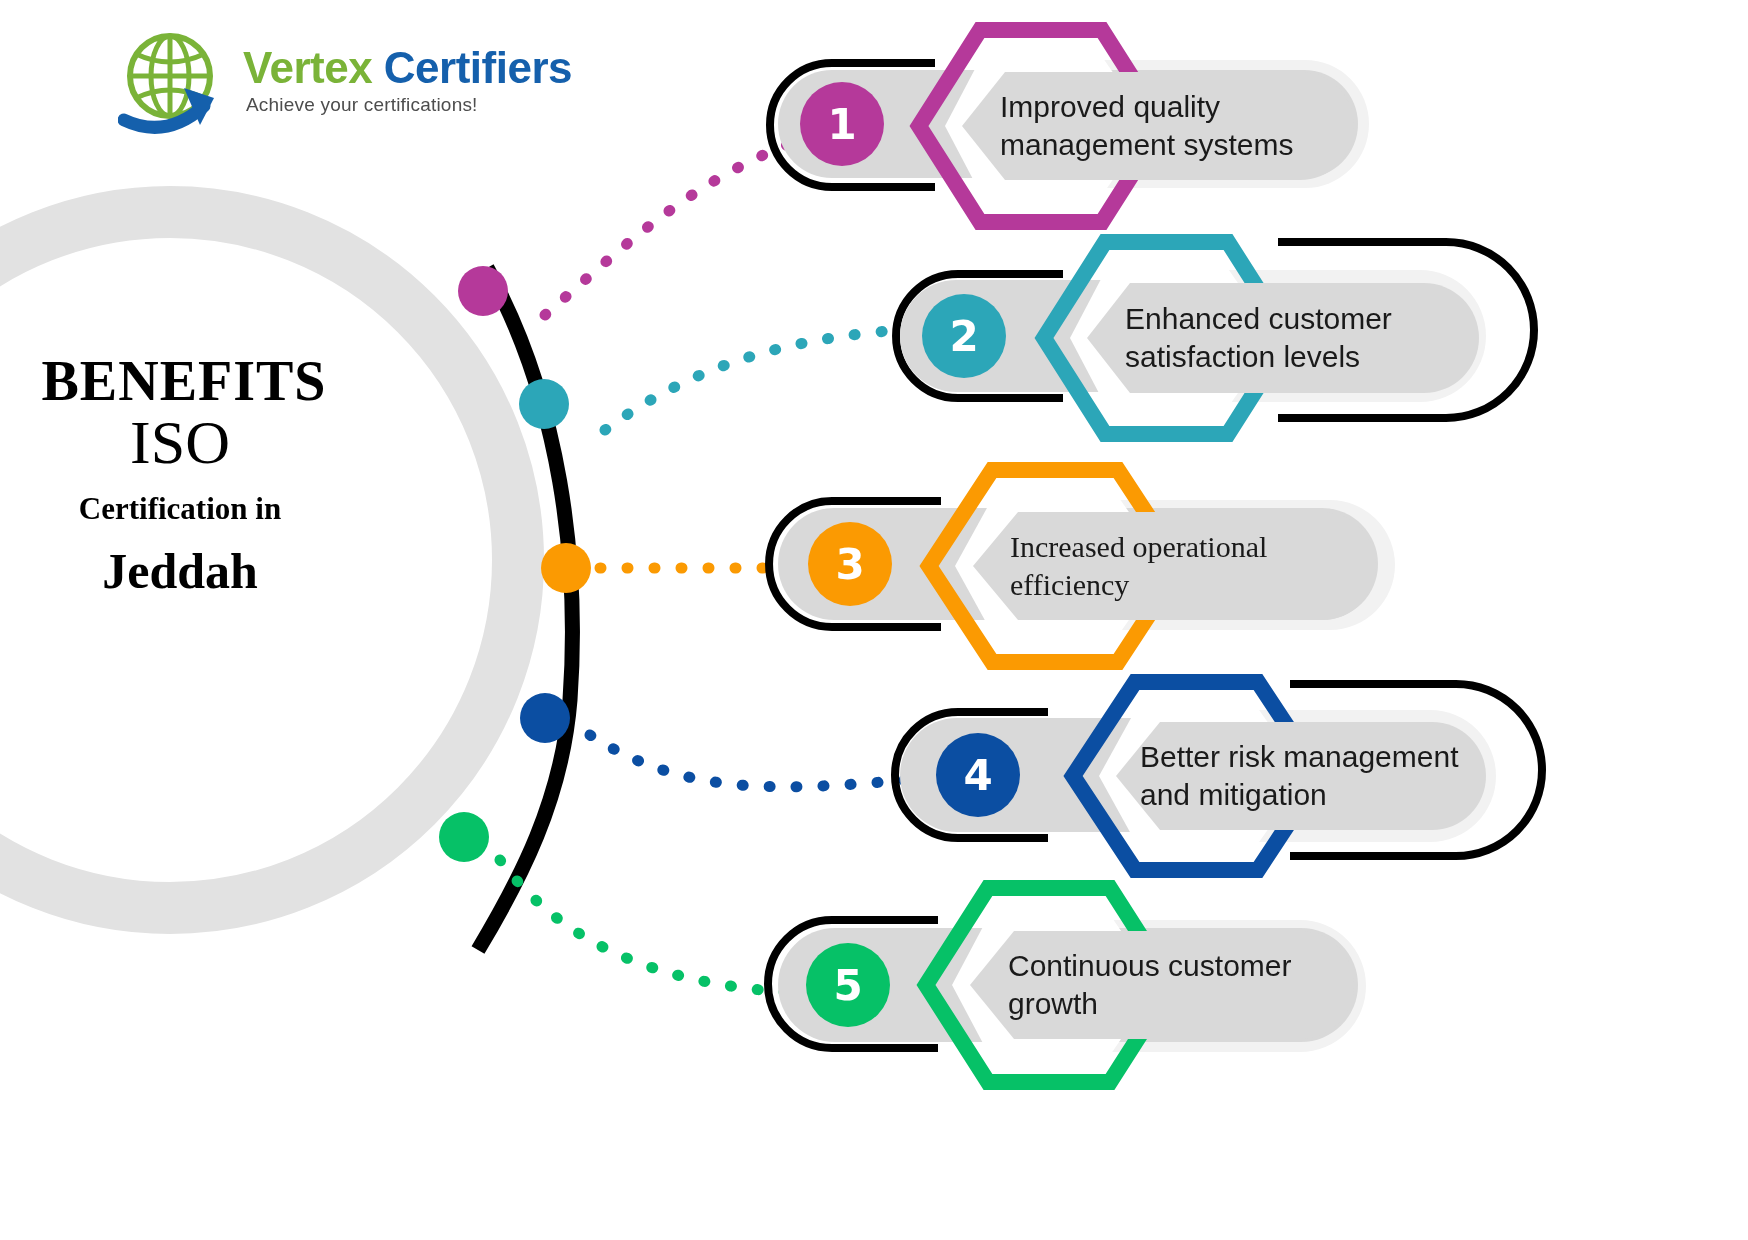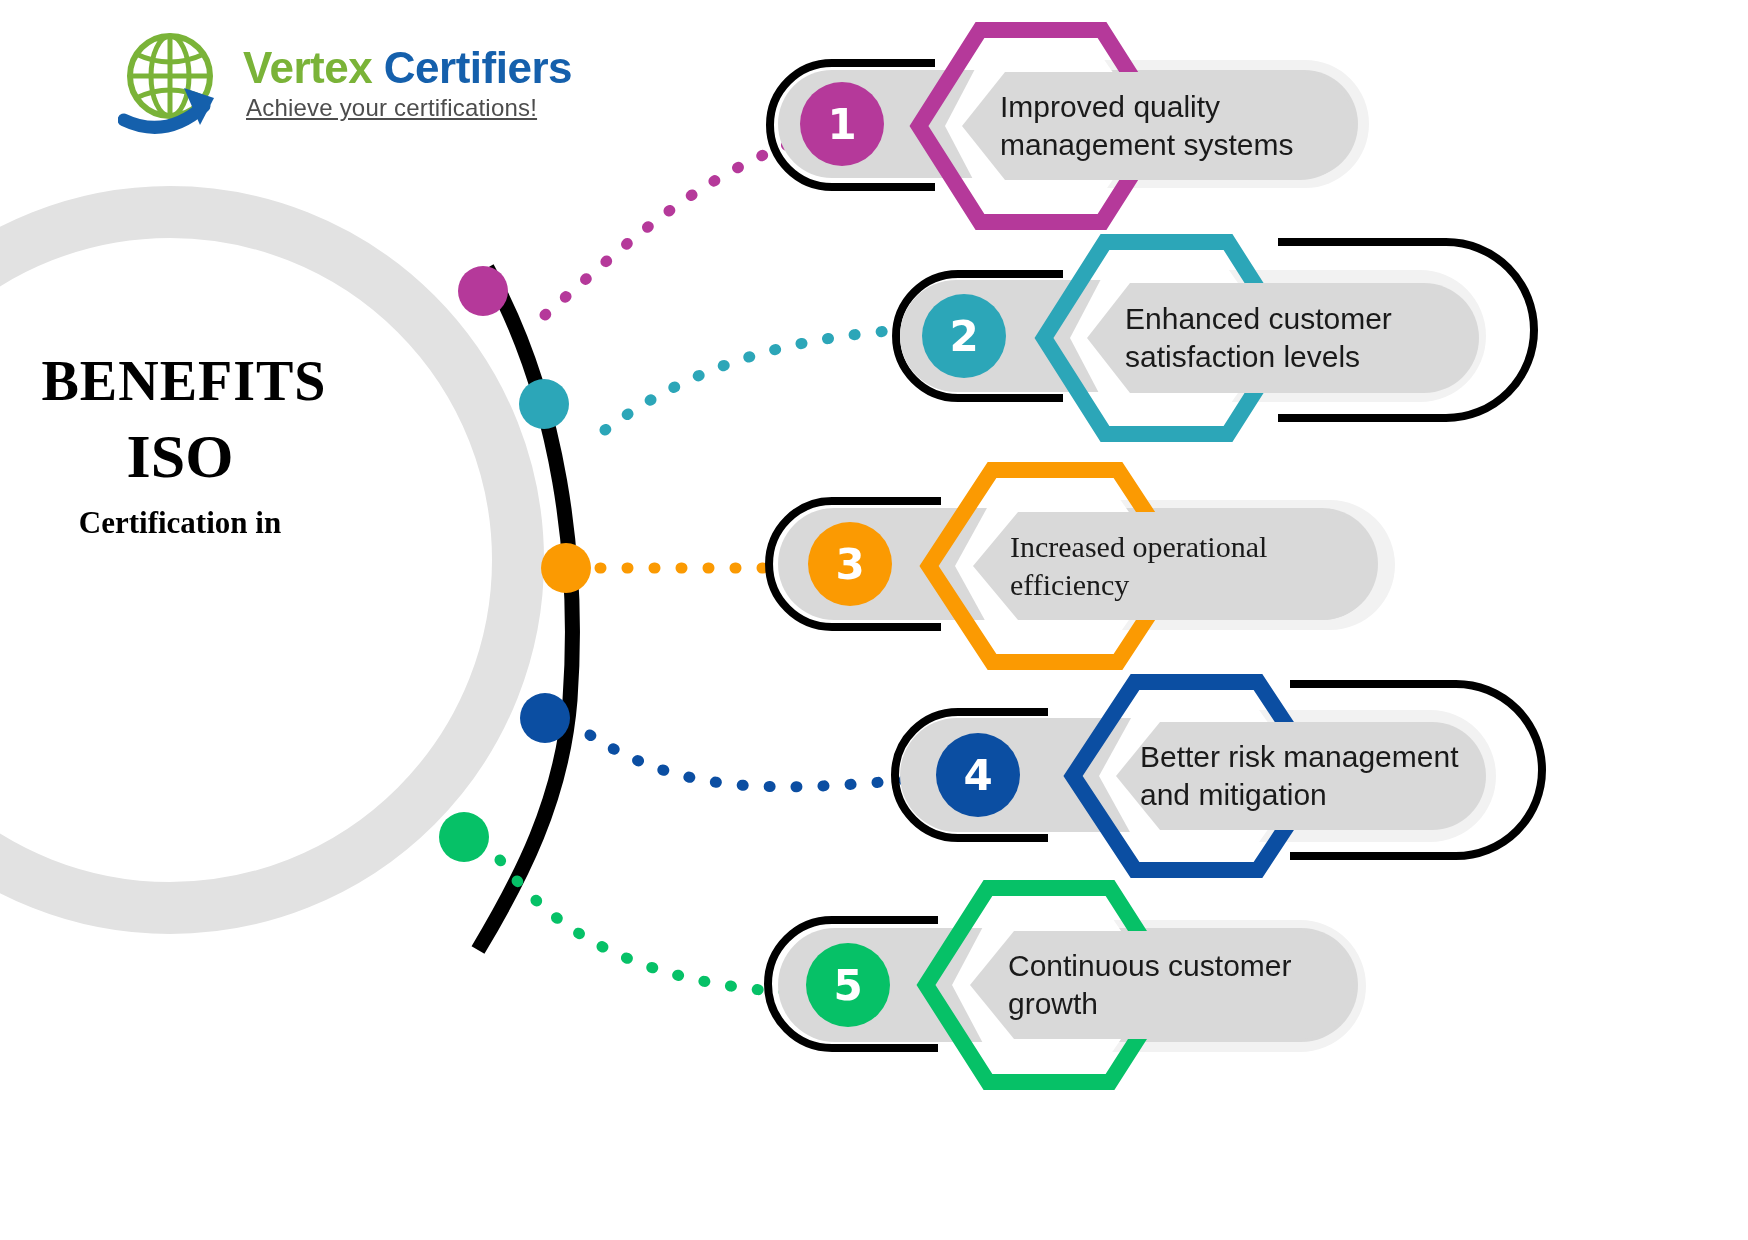--- a/index.html
+++ b/index.html
@@ -13,31 +13,31 @@
   #stage{position:absolute;inset:0;width:1476px;height:1240px;}
   #stage > svg{position:absolute;top:0;left:0;}
 
   
   .logo-wrap{position:absolute;left:118px;top:28px;width:440px;height:112px;}
   .logo-globe{position:absolute;left:0;top:0;width:112px;height:112px;}
   .logo-text{position:absolute;left:125px;top:18px;white-space:nowrap;}
   .logo-name{font-size:44px;font-weight:700;letter-spacing:-0.5px;line-height:1;}
   .logo-vertex{color:#7AB338;}
   .logo-certifiers{color:#1560AC;}
-  .logo-tag{position:absolute;left:128px;top:66px;font-size:24px;color:#4d4d4d;
-            letter-spacing:0.2px;white-space:nowrap;text-decoration:underline;}
+  .logo-tag{position:absolute;left:128px;top:66px;font-size:19px;color:#4d4d4d;
+            letter-spacing:0.2px;white-space:nowrap;}
 
   
   .title-block{
     position:absolute;left:0px;top:352px;width:360px;
     text-align:center;font-family:"Liberation Serif", serif;color:#000;
   }
   .t-benefits{font-size:56px;font-weight:700;letter-spacing:1px;line-height:1.05;padding-left:8px;}
   .t-of{font-size:38px;font-weight:400;margin-top:18px;line-height:1;}
-  .t-iso{font-size:62px;font-weight:700;margin-top:14px;line-height:1;}
+  .t-iso{font-size:62px;font-weight:400;margin-top:0;line-height:1;}
   .t-cert{font-size:31px;font-weight:700;margin-top:20px;line-height:1;}
   .t-city{font-size:50px;font-weight:700;margin-top:22px;line-height:1;}
 
   
   .row{position:absolute;}
   .num{
     position:absolute;border-radius:50%;
     display:flex;align-items:center;justify-content:center;
     color:#ffffff;font-size:42px;font-weight:700;
     font-family:"DejaVu Sans", sans-serif;
@@ -135,20 +135,21 @@
     <div class="logo-text">
       <span class="logo-name logo-vertex">Vertex</span><span class="logo-name">&nbsp;</span><span class="logo-name logo-certifiers">Certifiers</span>
     </div>
     <div class="logo-tag">Achieve your certifications!</div>
   </div>
 
   <div class="title-block">
     <div class="t-benefits">BENEFITS</div>
     <div class="t-iso">ISO</div>
     <div class="t-cert">Certification in</div>
+    <div class="t-city">Jeddah</div>
   </div>
 
   <div class="row">
     <div class="num" style="left:800px;top:82px;background:#B5399A;">1</div>
     <div class="label" style="left:1000px;top:62px;width:330px;height:128px;">Improved quality management systems</div>
   </div>
 
   <div class="row">
     <div class="num" style="left:922px;top:294px;background:#2CA6B8;">2</div>
     <div class="label" style="left:1125px;top:278px;width:360px;height:120px;">Enhanced customer satisfaction levels</div>

